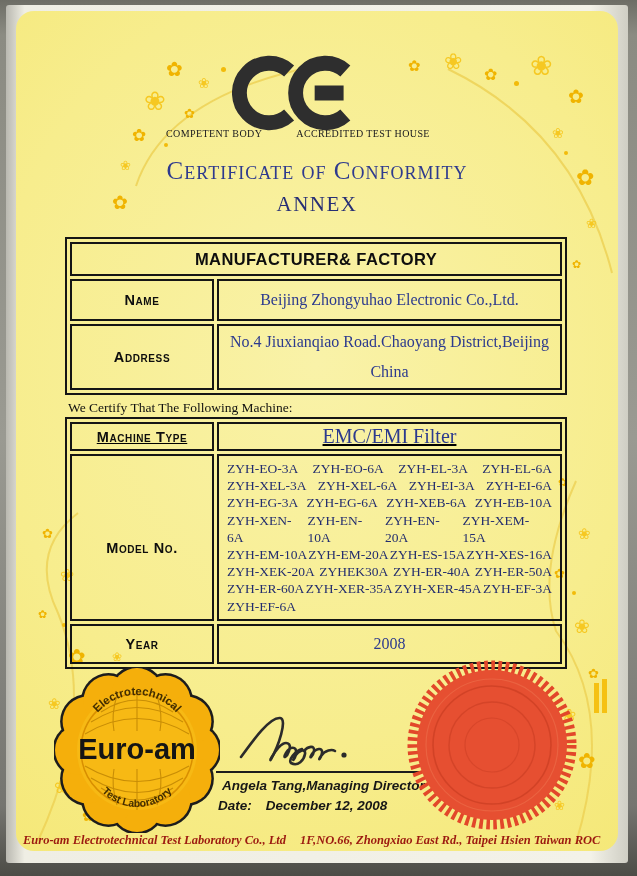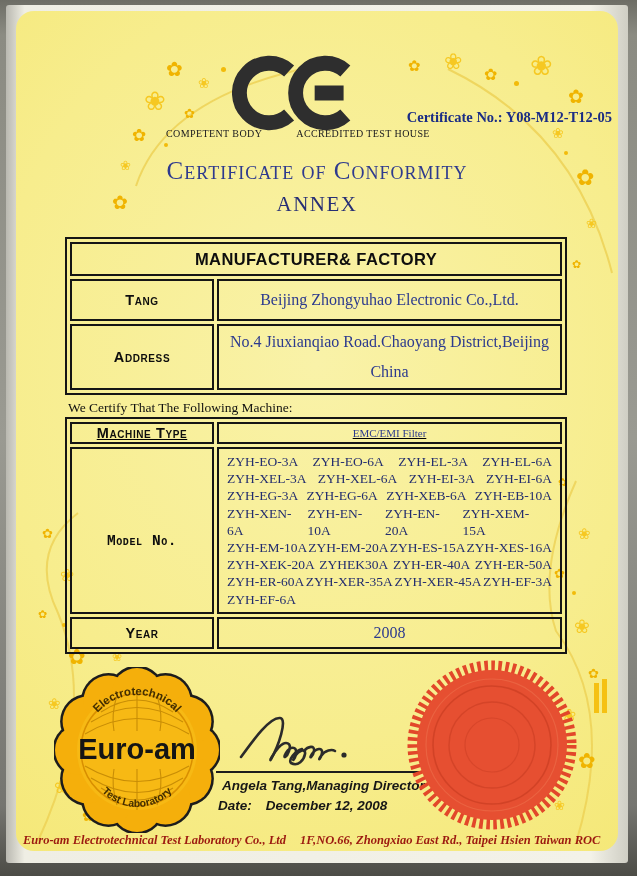--- a/index.html
+++ b/index.html
@@ -18,26 +18,26 @@
   .certno{position:absolute;right:6px;top:98px;font-weight:bold;font-size:14.5px;color:#1a2c85;}
   .title{position:absolute;left:0;right:0;top:146px;text-align:center;color:#2e3a8e;}
   .title .l1{font-size:25px;font-variant:small-caps;letter-spacing:1px;}
   .title .l2{font-size:21px;letter-spacing:1.5px;margin-top:7px;color:#272f75;}
   .ctable{position:absolute;left:49px;border-collapse:separate;border-spacing:3px;border:2px solid #151515;width:502px;}
   .t1{top:226px;} .t2{top:406px;}
   .ctable td{border:2px solid #151515;vertical-align:middle;}
   .hcell{height:28px;text-align:center;font-family:"Liberation Sans",sans-serif;font-weight:bold;font-size:16.5px;letter-spacing:.4px;color:#0e0e0e;}
   .lbl{width:138px;text-align:center;font-family:"Liberation Sans",sans-serif;font-weight:bold;font-size:14.5px;font-variant:small-caps;letter-spacing:.6px;color:#0e0e0e;}
   .val{text-align:center;font-size:16px;color:#2c3a8e;}
-  .name-row{height:42px;} .addr-row{height:66px;} .mt-row{height:20px;text-decoration:underline;} .yr-row{height:32px;}
+  .name-row{height:42px;} .addr-row{height:66px;} .mt-row{height:20px;text-decoration:underline;} .yr-row{height:40px;}
   .addr .ln{line-height:30px;}
   .models{padding:4px 8px;vertical-align:top;}
   .mrow{display:flex;justify-content:space-between;line-height:17.2px;font-size:13.5px;color:#232d6e;}
   .mrow.single{justify-content:flex-start;}
-  .mlbl{vertical-align:top;padding-top:22px;font-family:Liberation Mono, monospace;}
+  .mlbl{vertical-align:top;padding-top:22px;}
   .certify{position:absolute;left:52px;top:389px;font-size:13.5px;color:#101010;}
   .badge{position:absolute;left:38px;top:656px;}
   .sig{position:absolute;left:222px;top:694px;}
   .sigline{position:absolute;left:200px;top:760px;width:238px;height:2px;background:#1c1c1c;}
   .signoff{position:absolute;left:202px;top:767px;font-family:"Liberation Sans",sans-serif;font-weight:bold;font-style:italic;font-size:13.5px;color:#161616;}
   .signoff .row{display:flex;gap:14px;margin-bottom:5px;}
   .mail-val{color:#1d2a6b;text-decoration:underline;}
   .seal{position:absolute;left:390px;top:648px;}
   .footer{position:absolute;left:0;right:0;top:822px;font-weight:bold;font-style:italic;font-size:12.5px;color:#9c1a10;}
   .footer span{margin:0 7px;}
@@ -105,56 +105,52 @@
         <path d="M 137.1 23.3 A 36 36 0 1 0 137.1 76.7"></path>
         <path d="M 100 50 L 135 50"></path>
       </g>
     </svg>
 
     <div class="accred">
       <span>COMPETENT BODY</span>
       <span>ACCREDITED TEST HOUSE</span>
     </div>
 
-    <div class="certno">
-      <span>Certificate No.:</span>
-      <span>Y08-M12-T12-05</span>
-    </div>
 
     <div class="title">
       <div class="l1">Certificate of Conformity</div>
       <div class="l2">ANNEX</div>
     </div>
 
     <table class="ctable t1">
       <tbody>
           <tr>
             <td colspan="2" class="hcell">MANUFACTURER&amp; FACTORY</td>
           </tr>
       <tr class="name-row">
-        <td class="lbl">Tang</td>
+        <td class="lbl">Name</td>
         <td class="val">Beijing Zhongyuhao Electronic Co.,Ltd.</td>
       </tr>
       <tr class="addr-row">
         <td class="lbl">Address</td>
         <td class="val addr">
           <div class="ln">No.4 Jiuxianqiao Road.Chaoyang District,Beijing</div>
           <div class="ln">China</div>
         </td>
       </tr>
     </tbody>
       </table>
 
     <div class="certify">We Certify That The Following Machine:</div>
 
     <table class="ctable t2">
       <tbody>
           <tr class="mt-row">
         <td class="lbl">Machine Type</td>
-        <td class="val" style="font-size:11px;margin-top:8px;">EMC/EMI Filter</td>
+        <td class="val" style="font-size:20px;margin-top:8px;">EMC/EMI Filter</td>
       </tr>
       <tr>
         <td class="lbl mlbl">Model No.</td>
         <td class="models">
           <div class="mrow">
             <span>ZYH-EO-3A</span>
             <span>ZYH-EO-6A</span>
             <span>ZYH-EL-3A</span>
             <span>ZYH-EL-6A</span>
           </div>

